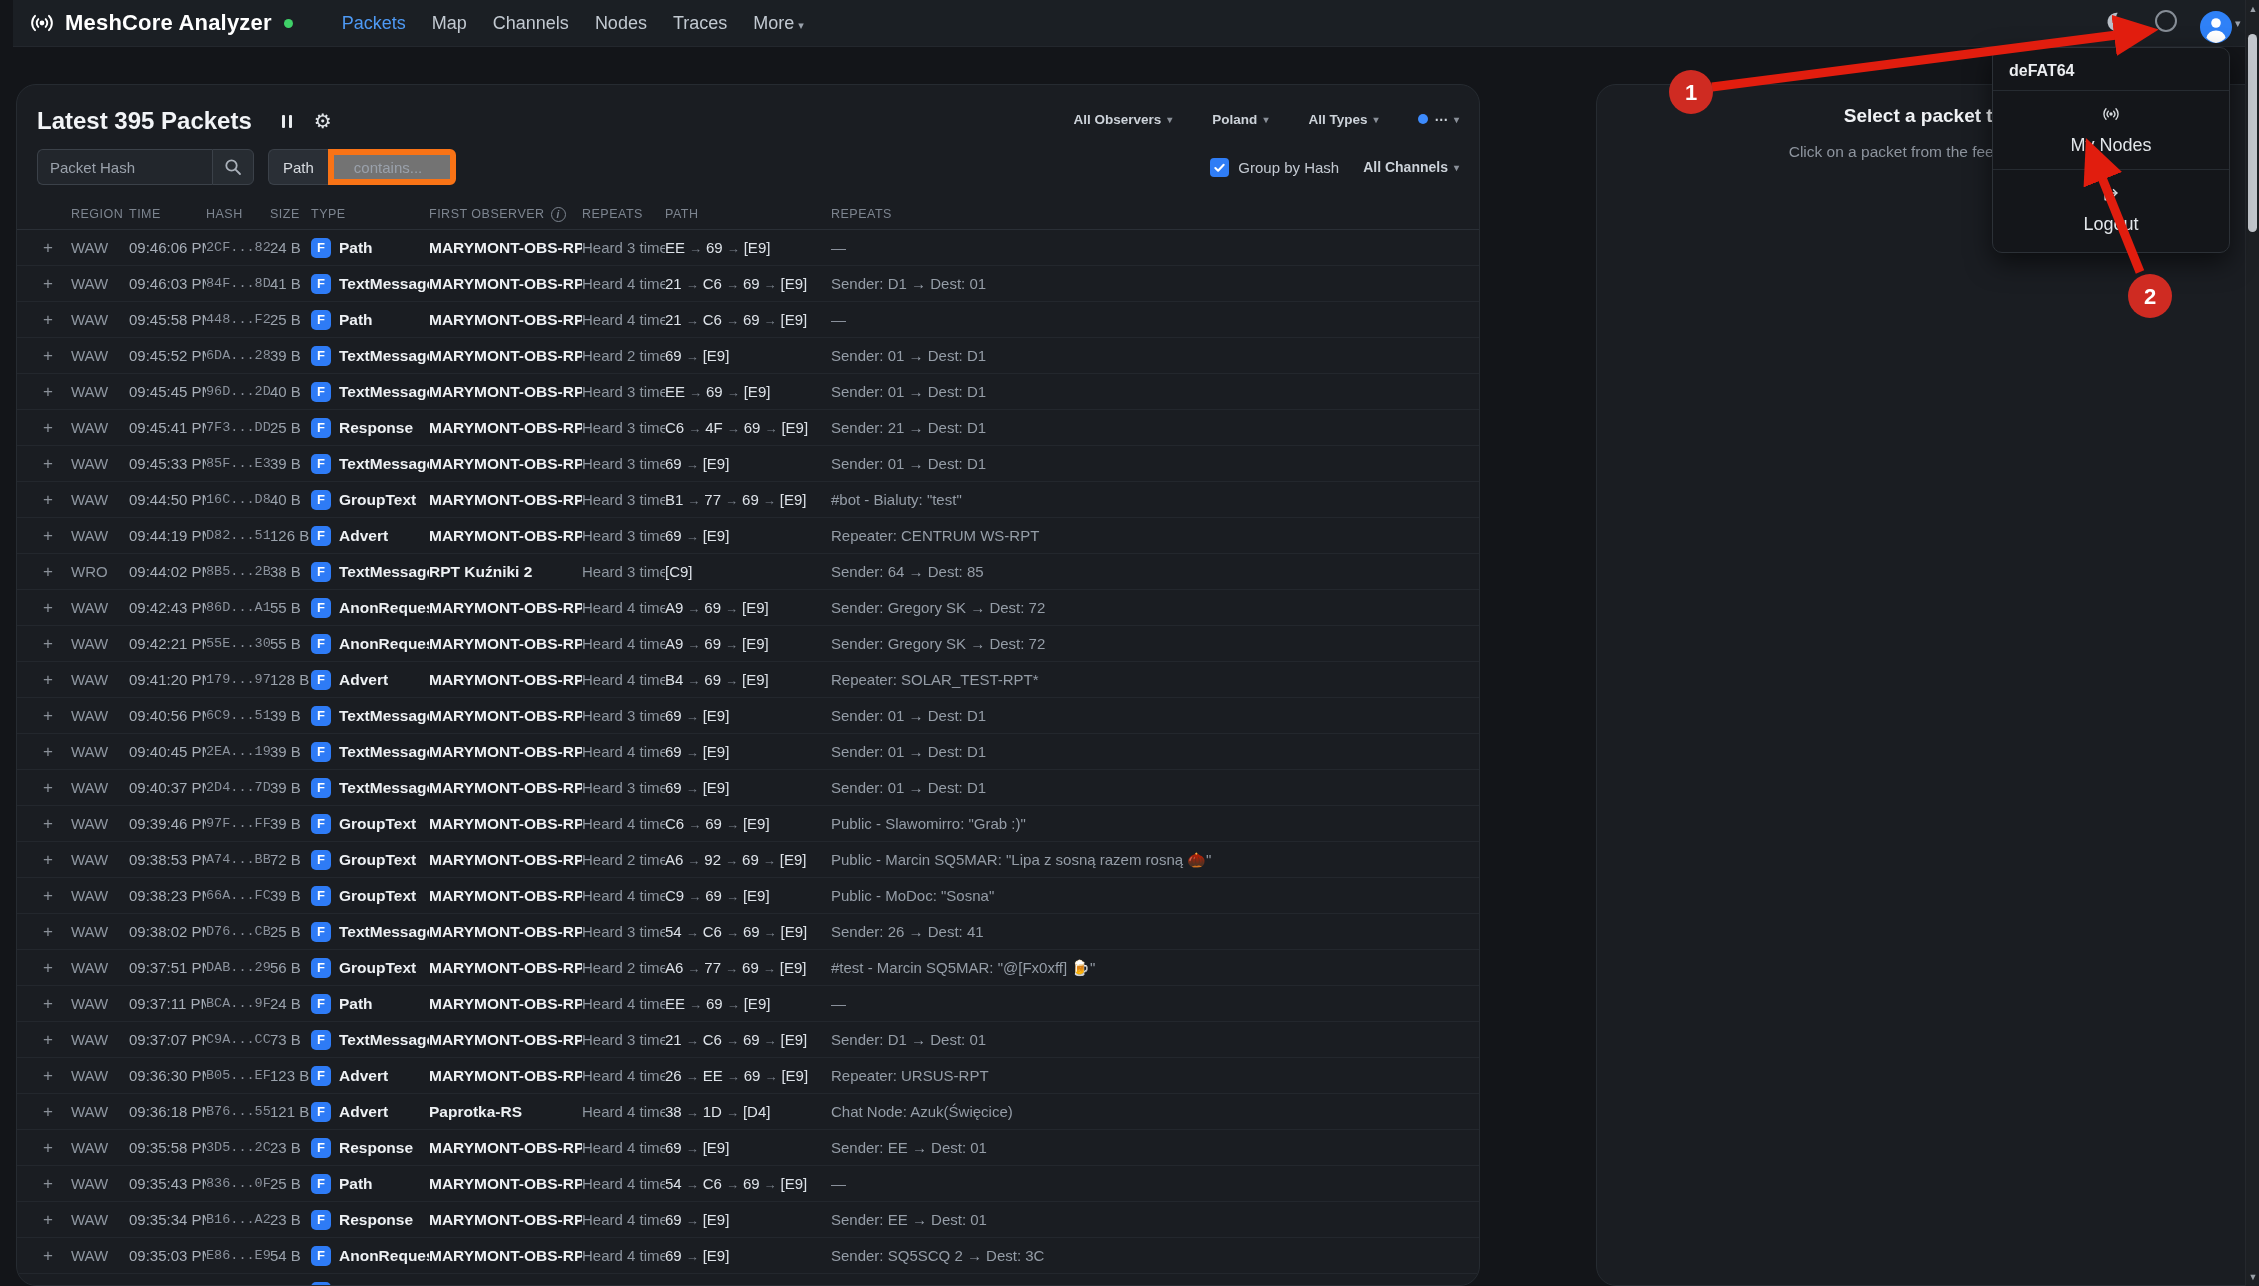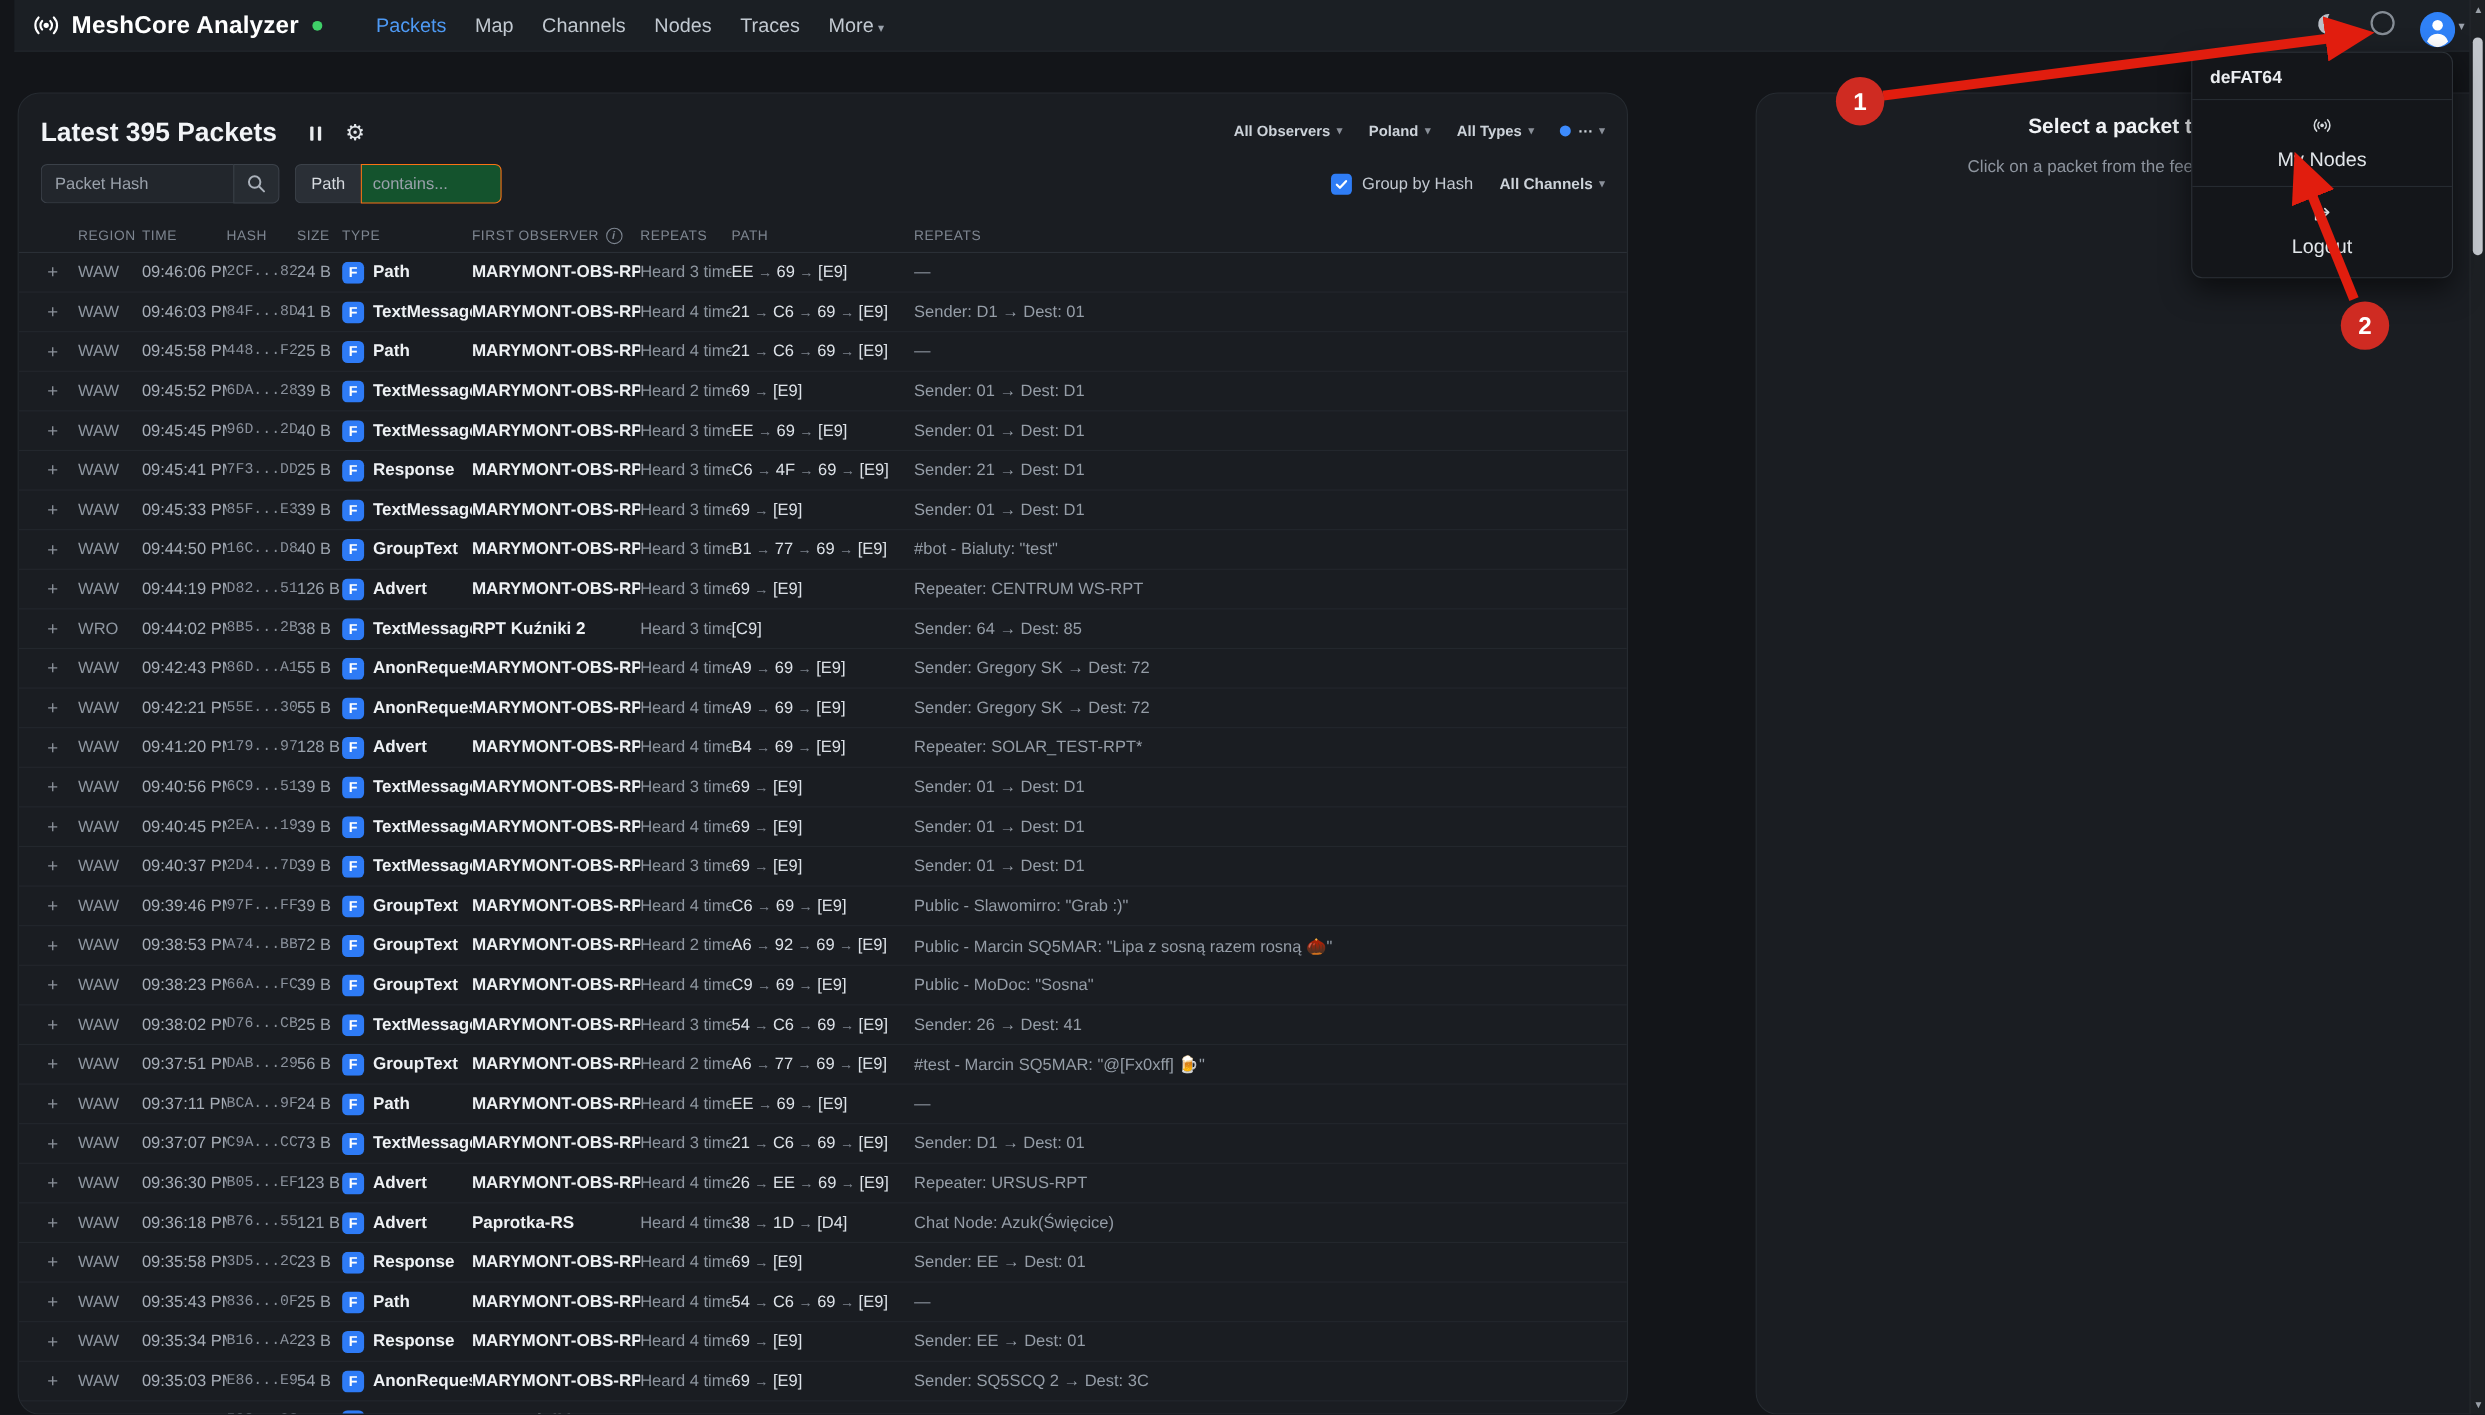--- a/index.html
+++ b/index.html
@@ -25,37 +25,37 @@
   
   .card{position:absolute;background:#1a1d22;border:1px solid #262b31;border-radius:20px;box-sizing:border-box;}
   #feed-card{left:16px;top:84px;width:1464px;height:1202px;overflow:hidden;padding:18px 0 0 0;}
   #analyzer-card{left:1596px;top:84px;width:730px;height:1202px;text-align:center;padding-top:10px;}
   
   .feed-head{display:flex;align-items:center;padding:0 20px;height:36px;position:relative;}
   .feed-title{font-size:24px;font-weight:bold;color:#f2f4f7;}
   .pause-btn{display:inline-flex;gap:4px;margin-left:30px;cursor:pointer;align-items:center;}
   .pause-btn i{display:block;width:3px;height:13px;background:#e8ebee;border-radius:1px;}
   .gear-btn{margin-left:22px;font-size:20px;color:#e2e6ea;cursor:pointer;line-height:1;}
-  .feed-filters{position:absolute;right:20px;top:8px;display:flex;align-items:center;gap:24px;}
+  .feed-filters{position:absolute;right:20px;top:8px;display:flex;align-items:center;gap:40px;}
   .filter{font-size:13.5px;font-weight:bold;color:#ccd2d9;cursor:pointer;white-space:nowrap;display:inline-flex;align-items:center;gap:6px;}
   .filter .caret{font-size:10px;color:#8a9099;}
   .blue-dot{width:10px;height:10px;border-radius:50%;background:#3d8bfd;display:inline-block;}
   
   .search-row{display:flex;align-items:center;margin:10px 20px 0 20px;height:36px;position:relative;}
   .hash-group{display:flex;height:36px;}
   .hash-input{width:175px;height:36px;box-sizing:border-box;background:#22262c;border:1px solid #3b4149;
     border-right:none;border-radius:6px 0 0 6px;color:#cfd4da;font-size:15px;padding:0 12px;outline:none;font-family:"Liberation Sans",sans-serif;}
   .hash-input::placeholder{color:#9aa1ab;}
   .search-btn{width:42px;height:36px;box-sizing:border-box;background:#272c32;border:1px solid #3b4149;
     border-radius:0 6px 6px 0;display:flex;align-items:center;justify-content:center;cursor:pointer;}
   .path-group{display:flex;height:36px;margin-left:14px;}
   .path-addon{height:36px;box-sizing:border-box;background:#2a2f36;border:1px solid #3b4149;border-right:none;
     border-radius:6px 0 0 6px;color:#d7dbe0;font-size:15px;display:flex;align-items:center;padding:0 14px;}
-  .path-input{width:128px;height:36px;box-sizing:border-box;background:#14532d;border:1px solid #f97316;
-    border-radius:0 6px 6px 0;color:#cfd4da;font-size:15px;padding:0 10px;outline:none;font-family:"Liberation Sans",sans-serif;}
+  .path-input{width:128px;height:36px;box-sizing:border-box;background:#737373;border:6px solid #f97316;
+    border-radius:0 6px 6px 0;color:#cfd4da;font-size:15px;padding:0 20px;outline:none;font-family:"Liberation Sans",sans-serif;}
   .path-input::placeholder{color:#9aa1ab;}
   .search-right{position:absolute;right:0;top:0;height:36px;display:flex;align-items:center;gap:24px;}
   .gbh{display:flex;align-items:center;gap:9px;cursor:pointer;}
   .checkbox{width:19px;height:19px;border-radius:4px;background:#2f7df6;display:flex;align-items:center;justify-content:center;}
   .gbh-label{font-size:15px;color:#c3c9d1;}
   .all-channels{font-size:14px;font-weight:bold;color:#ccd2d9;cursor:pointer;display:inline-flex;align-items:center;gap:6px;}
   .all-channels .caret{font-size:10px;color:#8a9099;}
   
   .grid{display:grid;grid-template-columns:34px 58px 77px 64px 41px 118px 153px 83px 166px minmax(0,1fr);
     align-items:center;padding:0 20px;}

